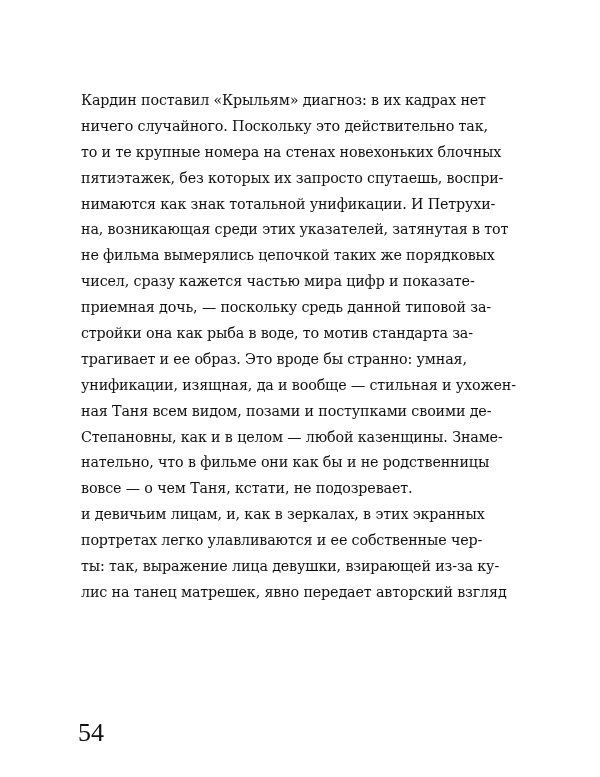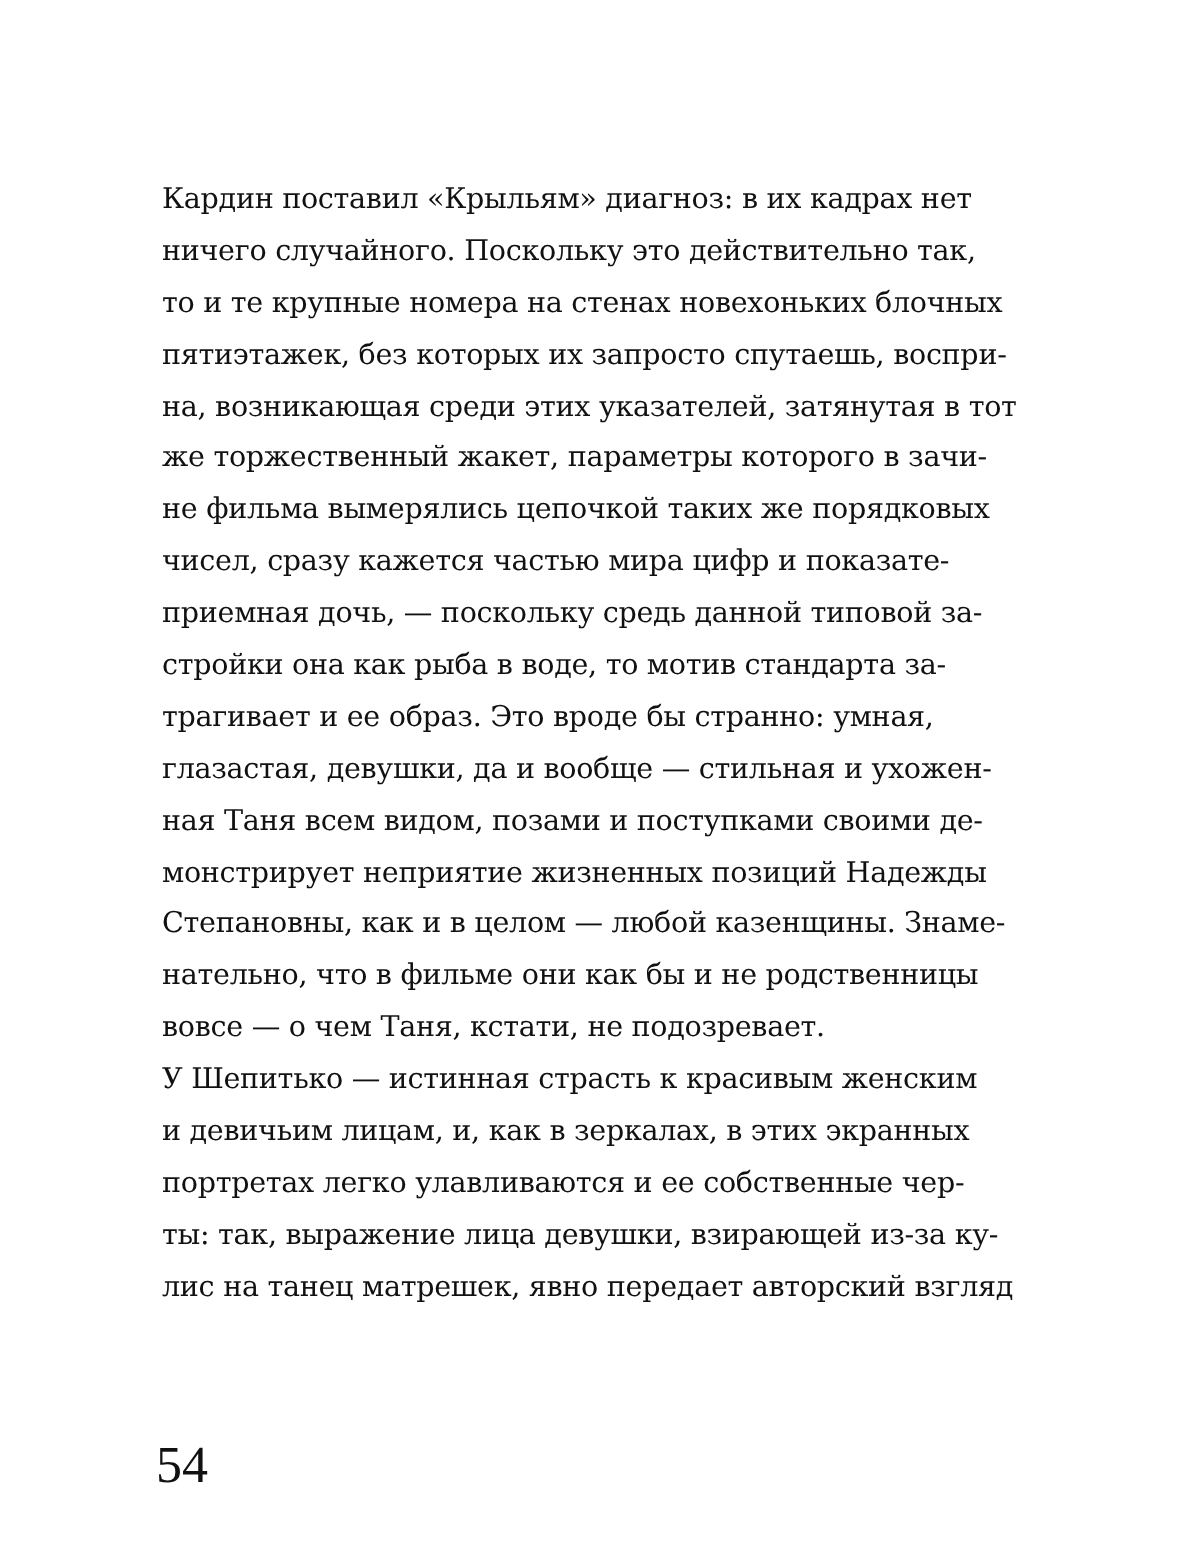--- a/index.html
+++ b/index.html
@@ -29,33 +29,31 @@
 </style>
 </head>
 <body>
 
 <div class="page">
   <div class="text">
     <span class="line">Кардин поставил «Крыльям» диагноз: в их кадрах нет</span>
     <span class="line">ничего случайного. Поскольку это действительно так,</span>
     <span class="line">то и те крупные номера на стенах новехоньких блочных</span>
     <span class="line">пятиэтажек, без которых их запросто спутаешь, воспри-</span>
+    <span class="line">нимаются как знак тотальной унификации. И Петрухи-</span>
     <span class="line">на, возникающая среди этих указателей, затянутая в тот</span>
-    <span class="line">же торжественный жакет, параметры которого в зачи-</span>
     <span class="line">не фильма вымерялись цепочкой таких же порядковых</span>
     <span class="line">чисел, сразу кажется частью мира цифр и показате-</span>
     <span class="line">приемная дочь, — поскольку средь данной типовой за-</span>
     <span class="line">стройки она как рыба в воде, то мотив стандарта за-</span>
     <span class="line">трагивает и ее образ. Это вроде бы странно: умная,</span>
-    <span class="line">глазастая, девушки, да и вообще — стильная и ухожен-</span>
+    <span class="line">унификации, изящная, да и вообще — стильная и ухожен-</span>
     <span class="line">ная Таня всем видом, позами и поступками своими де-</span>
-    <span class="line">монстрирует неприятие жизненных позиций Надежды</span>
     <span class="line">Степановны, как и в целом — любой казенщины. Знаме-</span>
     <span class="line">нательно, что в фильме они как бы и не родственницы</span>
     <span class="line">вовсе — о чем Таня, кстати, не подозревает.</span>
-    <span class="line">У Шепитько — истинная страсть к красивым женским</span>
     <span class="line">и девичьим лицам, и, как в зеркалах, в этих экранных</span>
     <span class="line">портретах легко улавливаются и ее собственные чер-</span>
     <span class="line">ты: так, выражение лица девушки, взирающей из-за ку-</span>
     <span class="line">лис на танец матрешек, явно передает авторский взгляд</span>
   </div>
   <div class="page-number">54</div>
 </div>
 
 </body></html>

